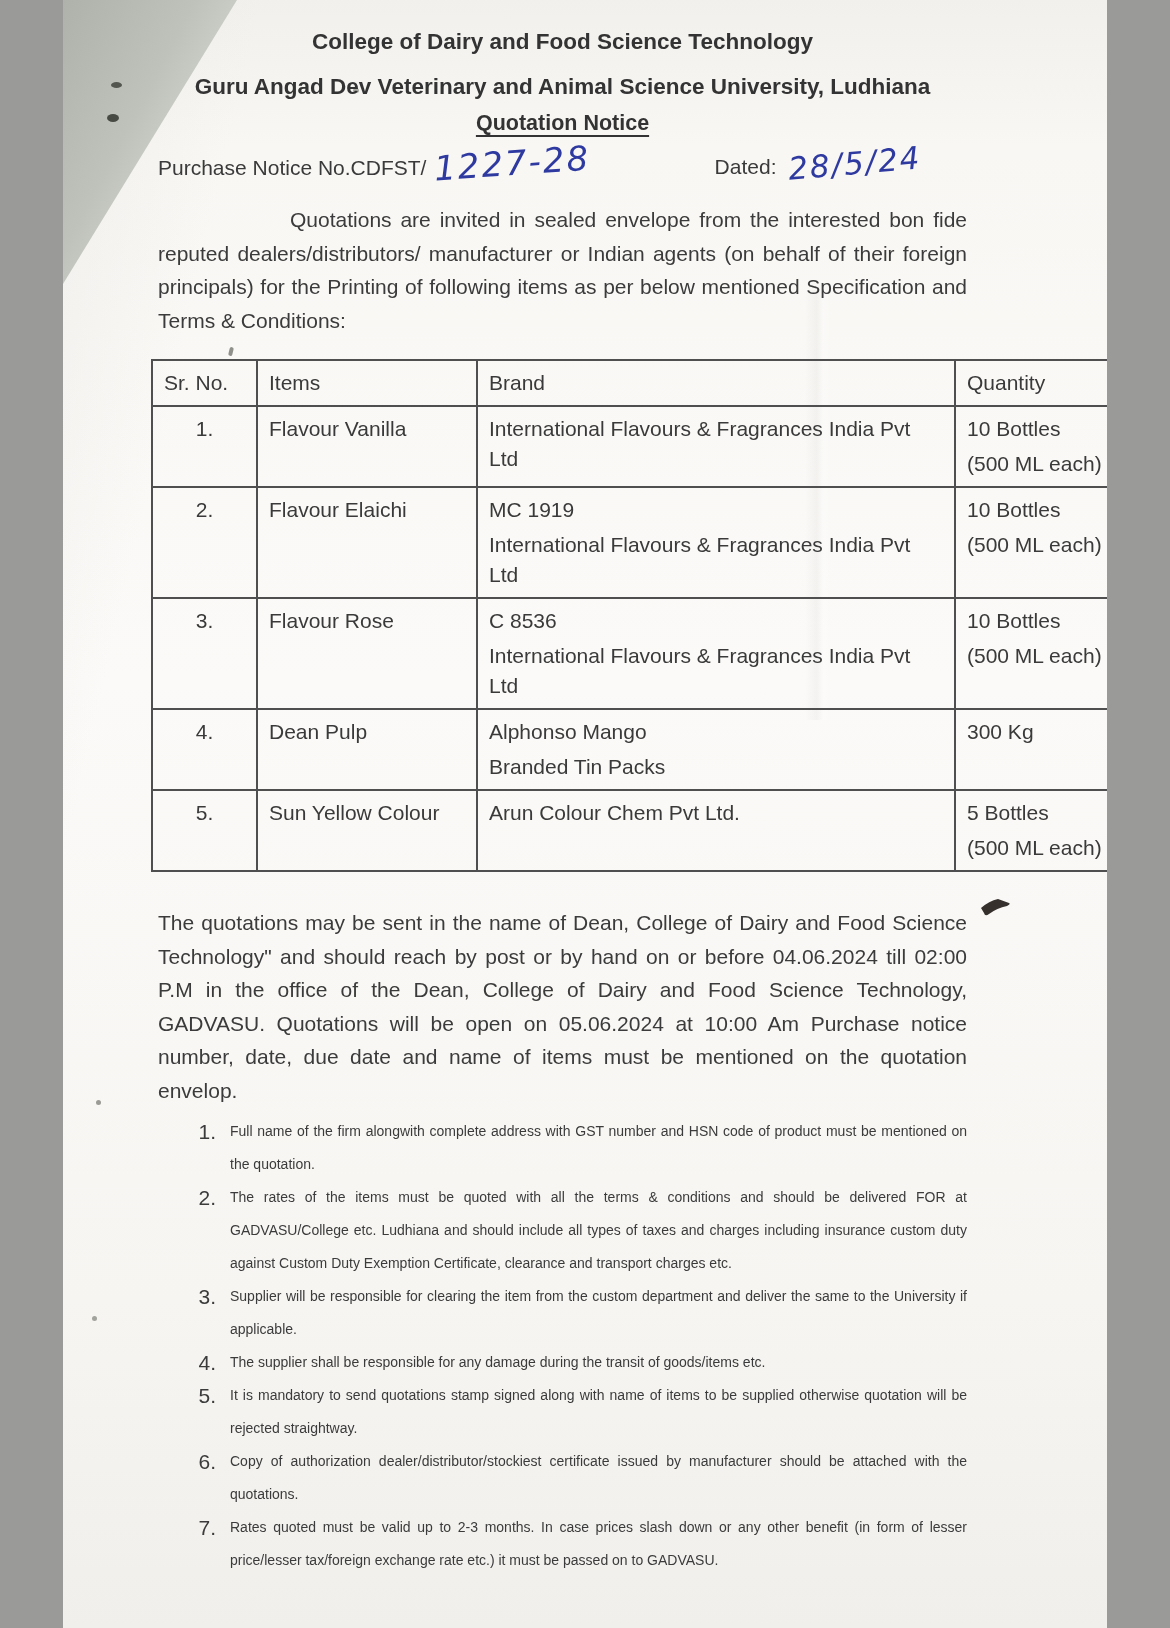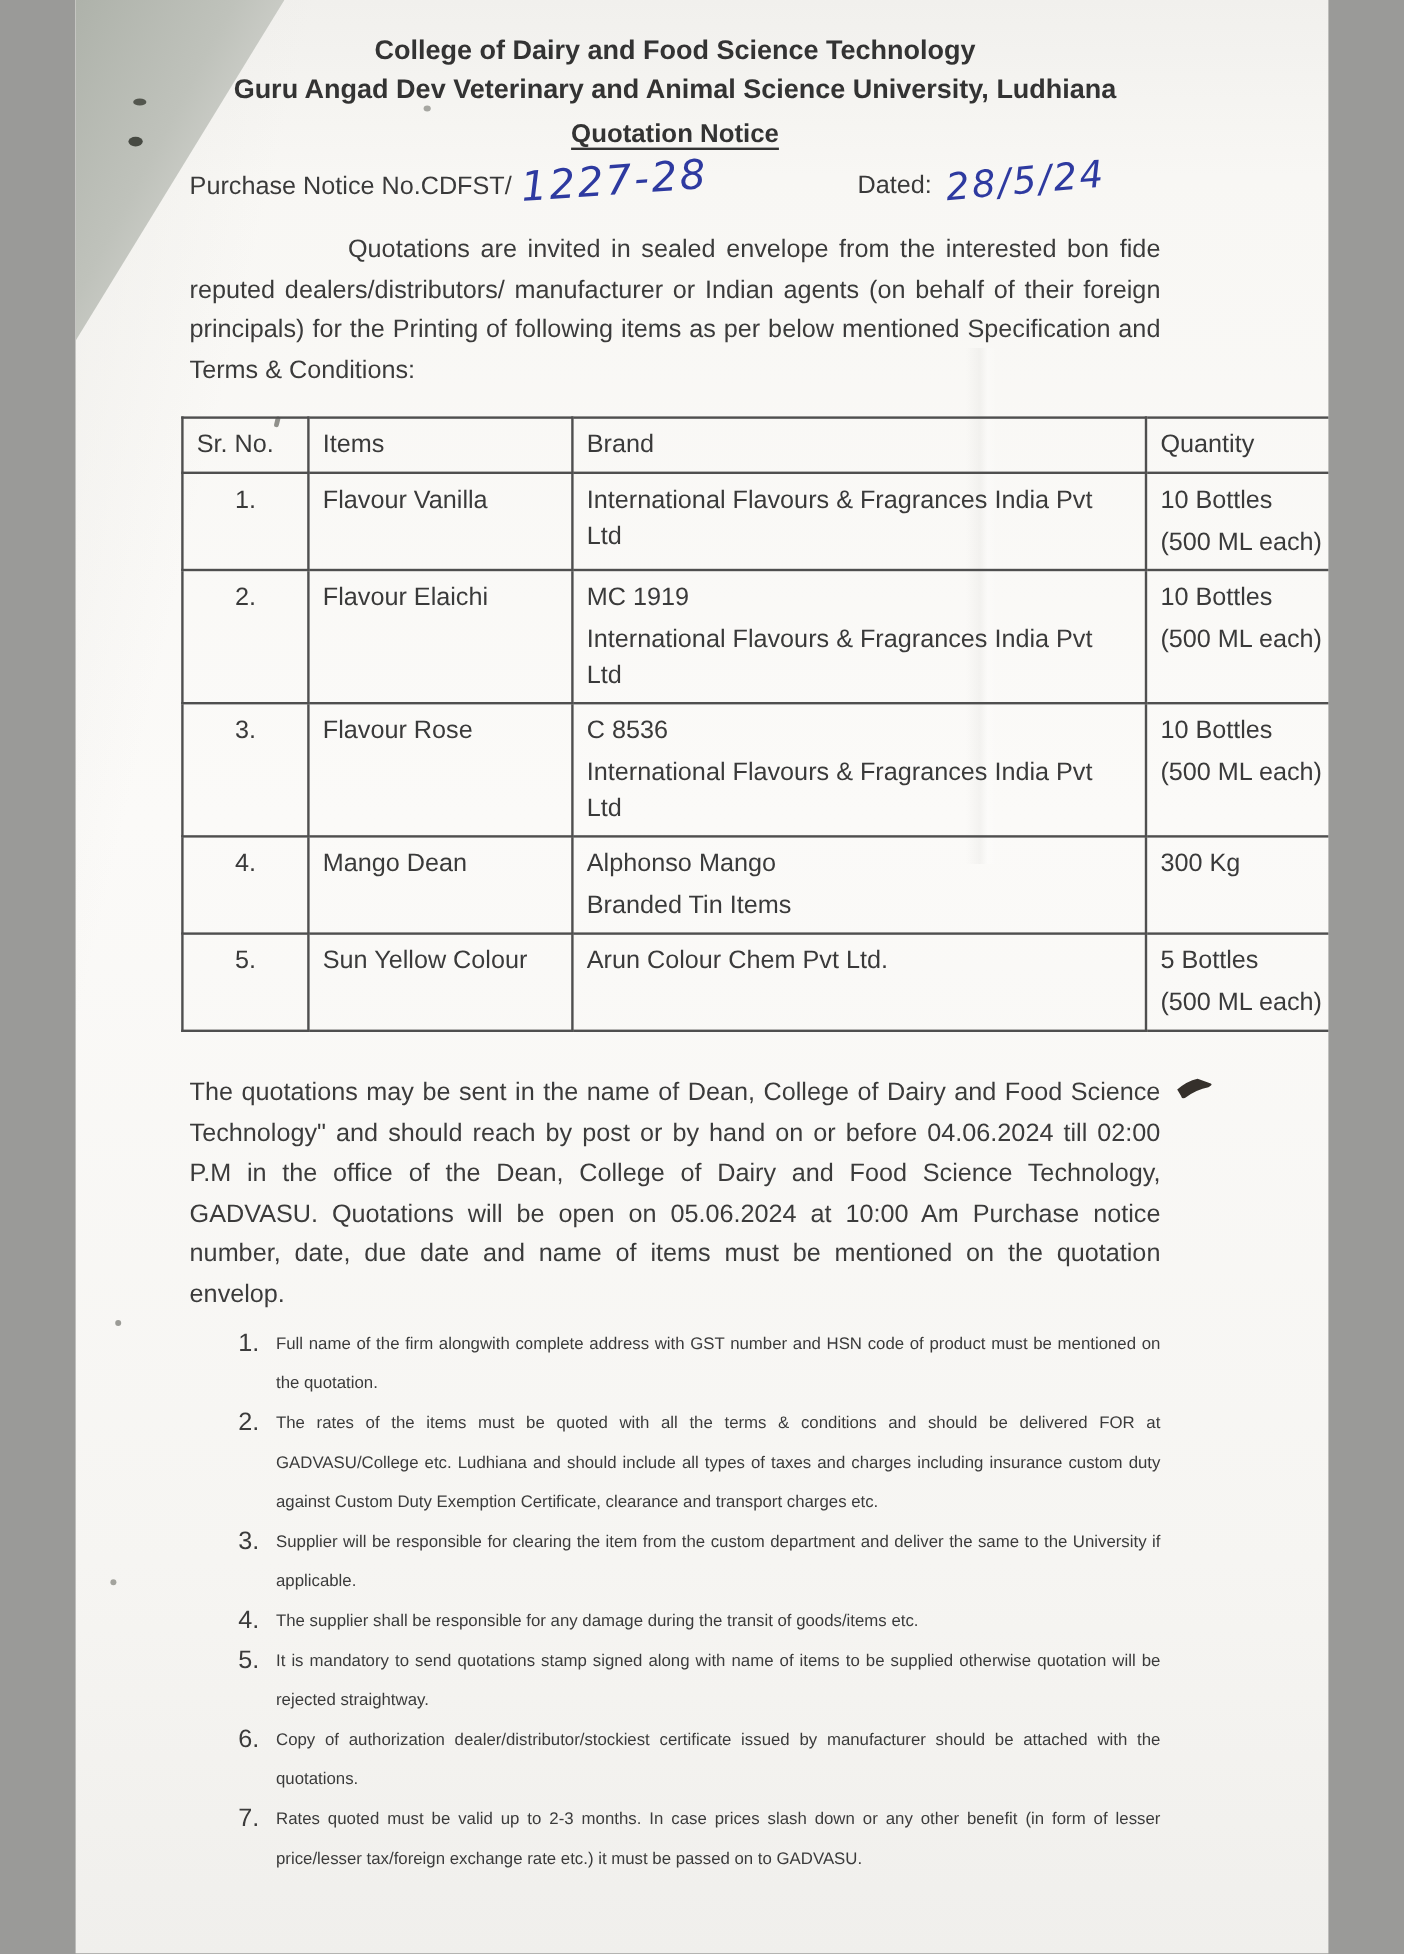--- a/index.html
+++ b/index.html
@@ -18,21 +18,21 @@
   .corner-fold{
     position:absolute;top:0;left:0;width:190px;height:300px;
     background:linear-gradient(118deg,#aeb2aa 0%,#bfc2bb 38%,#d3d4cf 62%,#e7e8e4 84%,#f4f4f1 100%);
     clip-path:polygon(0 0,174px 0,0 284px);
   }
   .speck{position:absolute;border-radius:50%;}
   .crease-v{position:absolute;top:290px;left:742px;width:26px;height:430px;
     background:linear-gradient(90deg,rgba(0,0,0,0) 0%,rgba(120,120,115,.06) 45%,rgba(255,255,255,.25) 70%,rgba(0,0,0,0) 100%);}
   .content{position:relative;padding:26px 140px 0 95px;}
   .title{ text-align:center;font-weight:bold;font-size:22.5px;line-height:31px;color:#333;}
-  .title.sub{margin-top:2px;}
+  .title.sub{margin-top:14px;}
   .title.notice{margin-top:6px;font-size:21.5px;
     text-decoration:underline;text-decoration-thickness:2px;text-underline-offset:5px;}
   .notice-row{display:flex;justify-content:space-between;align-items:center;margin-top:2px;height:44px;}
   .pn-label,.dated-label{font-size:21px;color:#3a3a3a;}
   .hand{
     font-family:"DejaVu Sans", sans-serif;font-style:italic;
     color:#2e3aa0;display:inline-block;white-space:nowrap;
   }
   .hand.pn{font-size:34px;transform:rotate(-4deg);margin-left:8px;letter-spacing:2px;}
   .hand.date{font-size:31px;transform:rotate(-5deg);margin-left:12px;letter-spacing:2px;}
@@ -157,25 +157,25 @@
             <td class="qty-cell">
               <div class="cell-line">10 Bottles</div>
               <div class="cell-line">(500 ML each)</div>
             </td>
           </tr>
           <tr>
             <td class="sr-cell">
               <div class="cell-line">4.</div>
             </td>
             <td class="item-cell">
-              <div class="cell-line">Mango Dean</div>
+              <div class="cell-line">Dean Pulp</div>
             </td>
             <td class="brand-cell">
               <div class="cell-line">Alphonso Mango</div>
-              <div class="cell-line">Branded Tin Items</div>
+              <div class="cell-line">Branded Tin Packs</div>
             </td>
             <td class="qty-cell">
               <div class="cell-line">300 Kg</div>
             </td>
           </tr>
           <tr>
             <td class="sr-cell">
               <div class="cell-line">5.</div>
             </td>
             <td class="item-cell">

